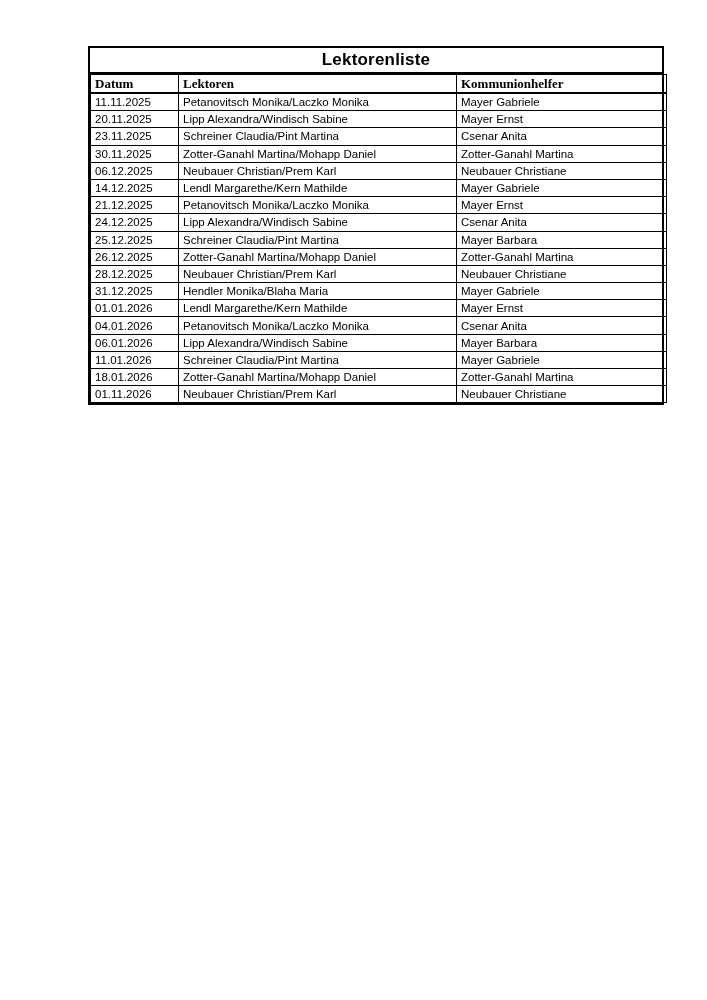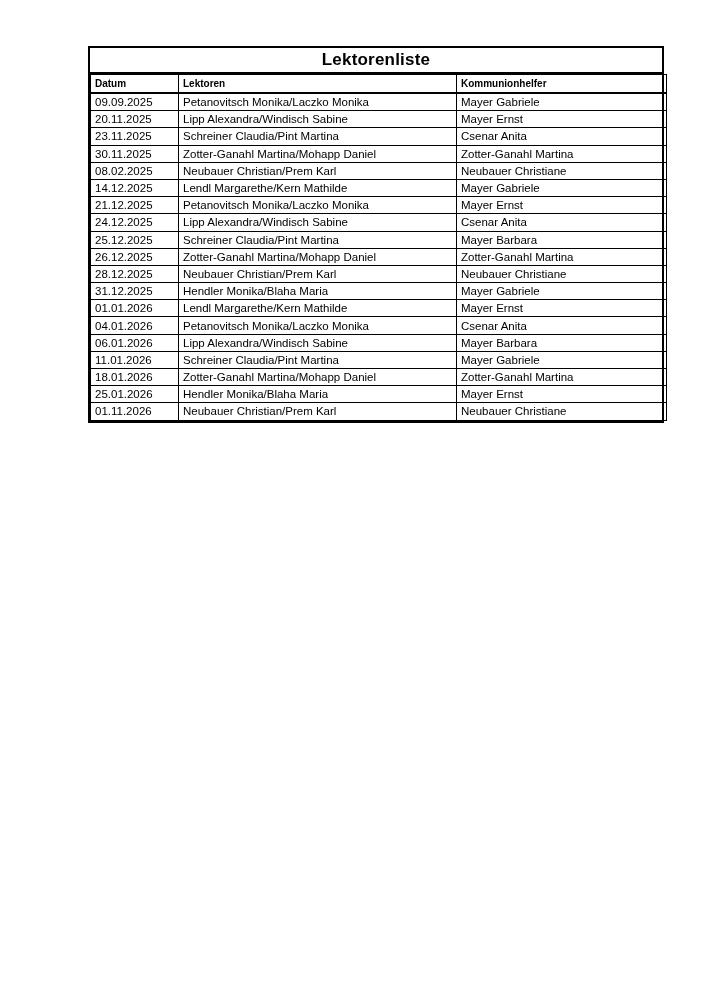--- a/index.html
+++ b/index.html
@@ -43,23 +43,24 @@
   table.schedule td {
     border: 1px solid #000000;
     padding: 0 0 0 4px;
     overflow: hidden;
     white-space: nowrap;
     vertical-align: middle;
     text-align: left;
   }
   table.schedule th {
     height: 17px;
-    font-size: 10px;
+    font-size: 13px;
     font-weight: bold;
     border-bottom-width: 2px;
+    font-family: Liberation Serif, serif;
   }
   table.schedule td {
     height: 16.2px;
     font-size: 11.5px;
     font-weight: normal;
   }
   col.c-datum  { width: 88px; }
   col.c-lekt   { width: 278px; }
   col.c-komm   { width: 210px; }
 </style>
@@ -77,41 +78,41 @@
       </colgroup>
       <thead>
         <tr>
           <th>Datum</th>
           <th>Lektoren</th>
           <th>Kommunionhelfer</th>
         </tr>
       </thead>
       <tbody id="table-body">
           <tr>
-            <td>09.09.2025</td>
+            <td>11.11.2025</td>
             <td>Petanovitsch Monika/Laczko Monika</td>
             <td>Mayer Gabriele</td>
           </tr>
           <tr>
             <td>20.11.2025</td>
             <td>Lipp Alexandra/Windisch Sabine</td>
             <td>Mayer Ernst</td>
           </tr>
           <tr>
             <td>23.11.2025</td>
             <td>Schreiner Claudia/Pint Martina</td>
             <td>Csenar Anita</td>
           </tr>
           <tr>
             <td>30.11.2025</td>
             <td>Zotter-Ganahl Martina/Mohapp Daniel</td>
             <td>Zotter-Ganahl Martina</td>
           </tr>
           <tr>
-            <td>08.02.2025</td>
+            <td>06.12.2025</td>
             <td>Neubauer Christian/Prem Karl</td>
             <td>Neubauer Christiane</td>
           </tr>
           <tr>
             <td>14.12.2025</td>
             <td>Lendl Margarethe/Kern Mathilde</td>
             <td>Mayer Gabriele</td>
           </tr>
           <tr>
             <td>21.12.2025</td>
@@ -162,25 +163,20 @@
             <td>11.01.2026</td>
             <td>Schreiner Claudia/Pint Martina</td>
             <td>Mayer Gabriele</td>
           </tr>
           <tr>
             <td>18.01.2026</td>
             <td>Zotter-Ganahl Martina/Mohapp Daniel</td>
             <td>Zotter-Ganahl Martina</td>
           </tr>
           <tr>
-            <td>25.01.2026</td>
-            <td>Hendler Monika/Blaha Maria</td>
-            <td>Mayer Ernst</td>
-          </tr>
-          <tr>
             <td>01.11.2026</td>
             <td>Neubauer Christian/Prem Karl</td>
             <td>Neubauer Christiane</td>
           </tr>
         </tbody>
     </table>
   </div>
 </div>
 
 </body></html>

